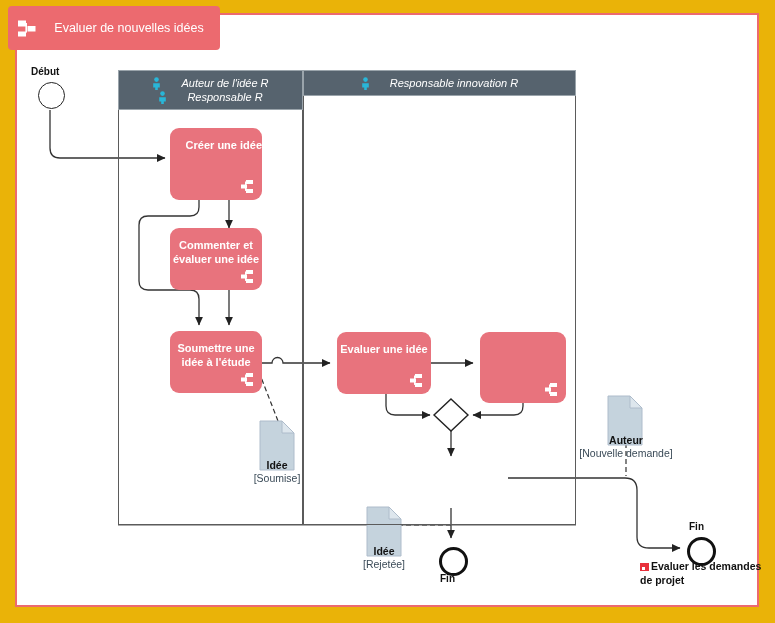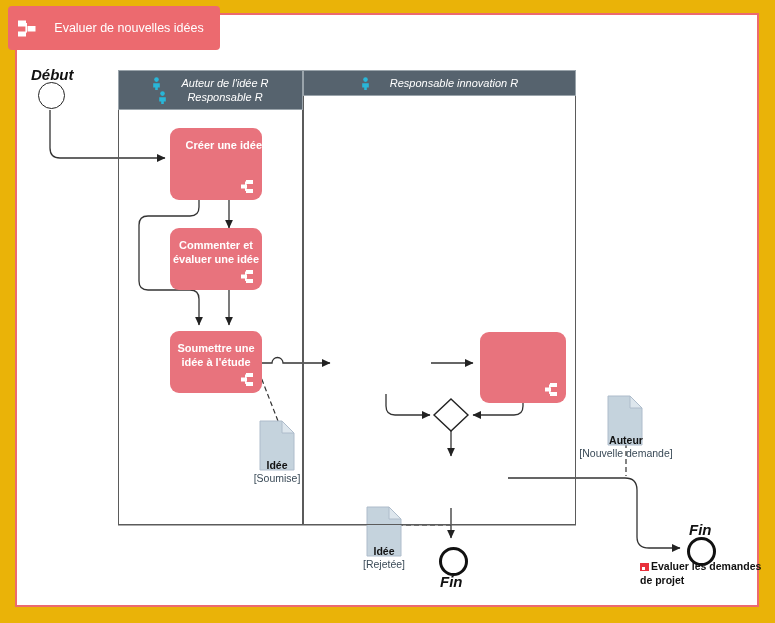--- a/index.html
+++ b/index.html
@@ -58,22 +58,22 @@
   }
   .task .sub-ico{position:absolute;right:7px;bottom:6px;}
 
   
   .event{
     position:absolute;border-radius:50%;background:#ffffff;z-index:5;
   }
   .event.start{border:1.6px solid #222;}
   .event.end{border:3px solid #111;}
   .evt-label{
-    position:absolute;font-size:15px;color:#111;z-index:5;
-    white-space:nowrap;font-weight:bold;font-style:italic;
+    position:absolute;font-size:10px;color:#111;z-index:5;
+    white-space:nowrap;font-weight:bold;
   }
 
   
   .doc-label{
     position:absolute;text-align:center;font-size:10.5px;color:#111;
     line-height:13px;z-index:5;white-space:nowrap;font-weight:bold;
   }
   .doc-label .state{color:#3a4a57;font-weight:normal;}
 
   
@@ -225,20 +225,29 @@
   <div class="task" style="left:170px;top:331px;width:92px;height:62px;">
     <span>Soumettre une idée à l'étude</span>
     <svg class="sub-ico" width="15" height="15" viewBox="0 0 15 15">
       <rect x="6" y="1" width="7" height="4" fill="#fff"></rect>
       <rect x="1" y="5.5" width="6" height="4" fill="#fff"></rect>
       <rect x="6" y="10" width="7" height="4" fill="#fff"></rect>
       <rect x="5" y="2.5" width="1.4" height="9.4" fill="#fff"></rect>
     </svg>
   </div>
 
+  <div class="task" style="left:337px;top:332px;width:94px;height:62px;">
+    <span>Evaluer une idée</span>
+    <svg class="sub-ico" width="15" height="15" viewBox="0 0 15 15">
+      <rect x="6" y="1" width="7" height="4" fill="#fff"></rect>
+      <rect x="1" y="5.5" width="6" height="4" fill="#fff"></rect>
+      <rect x="6" y="10" width="7" height="4" fill="#fff"></rect>
+      <rect x="5" y="2.5" width="1.4" height="9.4" fill="#fff"></rect>
+    </svg>
+  </div>
 
   <div class="task" style="left:480px;top:332px;width:86px;height:71px;">
     <svg class="sub-ico" width="15" height="15" viewBox="0 0 15 15">
       <rect x="6" y="1" width="7" height="4" fill="#fff"></rect>
       <rect x="1" y="5.5" width="6" height="4" fill="#fff"></rect>
       <rect x="6" y="10" width="7" height="4" fill="#fff"></rect>
       <rect x="5" y="2.5" width="1.4" height="9.4" fill="#fff"></rect>
     </svg>
   </div>
 

